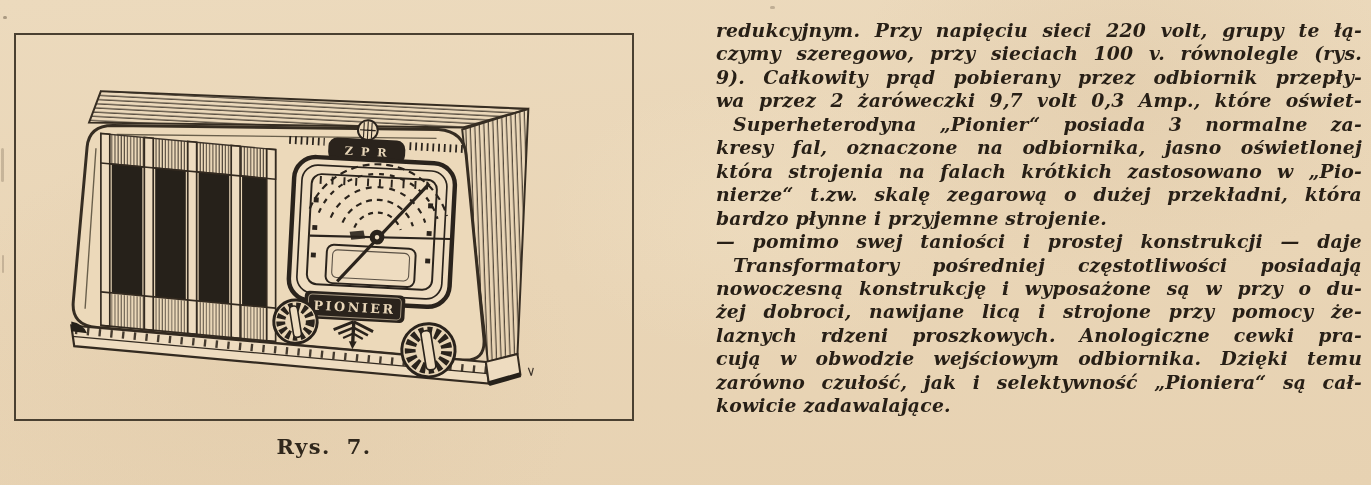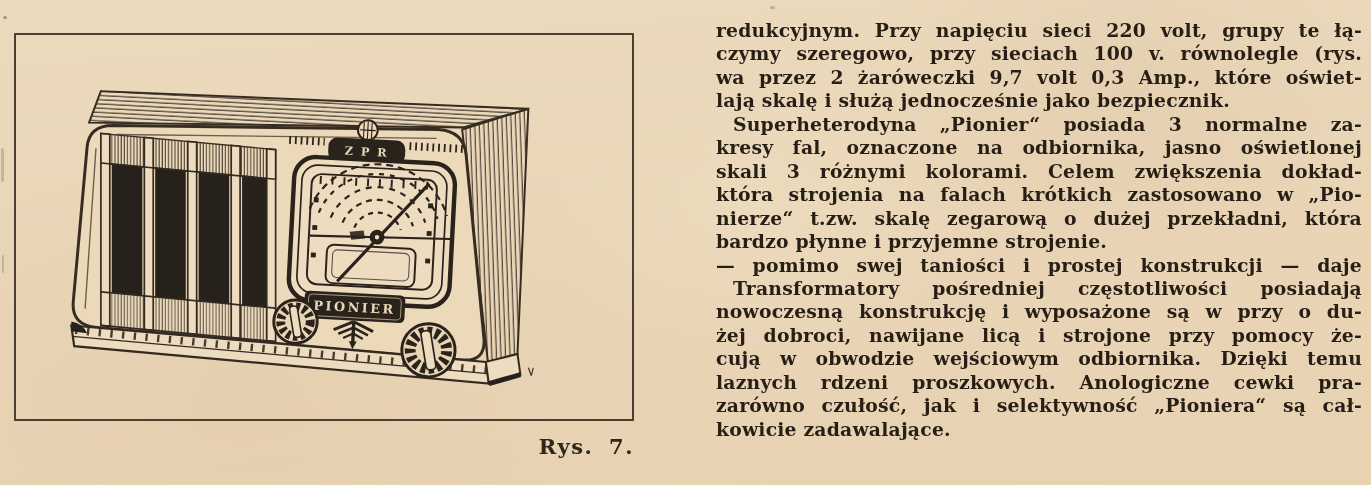--- a/index.html
+++ b/index.html
@@ -17,37 +17,38 @@
   }
   
   .figure-frame{
     position:absolute;left:14px;top:33px;width:620px;height:388px;
     border:2px solid #4a4031;
     box-sizing:border-box;
   }
   .figure-frame svg{position:absolute;left:0;top:0;}
   .figure-caption{
     position:absolute;left:14px;top:434px;width:620px;
-    text-align:right;
+    text-align:center;
     font-size:21px;font-weight:700;
     letter-spacing:1.5px;word-spacing:7px;
     color:#30271c;
   }
   
   .text-column{
     position:absolute;left:716px;top:19px;width:646px;
     font-size:18.8px;line-height:23.45px;font-weight:700;
     letter-spacing:.2px;
     color:#271f16;
   }
   .tline{
     text-align:justify;
     text-align-last:justify;
     text-justify:inter-word;
     white-space:normal;
+    font-style:italic;
   }
   .tline.tlast{text-align-last:left;}
   .tline.tindent{text-indent:17px;}
   
   .bottom-smear{
     position:absolute;left:0;top:477px;width:634px;height:9px;
     background:linear-gradient(90deg,#3e352c 0%,#5a4e40 22%,#44false 0,#473d31 55%,#5a4e41 82%,rgba(90,78,65,0) 100%);
     filter:blur(1.6px);
     opacity:.72;border-radius:4px;
   }
@@ -181,38 +182,37 @@
       </g>
     </svg>
   </div>
 
   <div class="figure-caption">Rys. 7.</div>
 
   <div class="text-column">
       <div class="para">
         <div class="tline">redukcyjnym. Przy napięciu sieci 220 volt, grupy te łą-</div>
         <div class="tline">czymy szeregowo, przy sieciach 100 v. równolegle (rys.</div>
+        <div class="tline">9). Całkowity prąd pobierany przez odbiornik przepły-</div>
         <div class="tline">wa przez 2 żaróweczki 9,7 volt 0,3 Amp., które oświet-</div>
-        <div class="tline tlast">lają skalę i służą jednocześnie jako bezpiecznik.</div>
       </div>
       <div class="para">
         <div class="tline tindent">Superheterodyna „Pionier“ posiada 3 normalne za-</div>
         <div class="tline">kresy fal, oznaczone na odbiornika, jasno oświetlonej</div>
-        <div class="tline">skali 3 różnymi kolorami. Celem zwiększenia dokład-</div>
         <div class="tline">która strojenia na falach krótkich zastosowano w „Pio-</div>
         <div class="tline">nierze“ t.zw. skalę zegarową o dużej przekładni, która</div>
         <div class="tline tlast">bardzo płynne i przyjemne strojenie.</div>
         <div class="tline">— pomimo swej taniości i prostej konstrukcji — daje</div>
       </div>
       <div class="para">
         <div class="tline tindent">Transformatory pośredniej częstotliwości posiadają</div>
         <div class="tline">nowoczesną konstrukcję i wyposażone są w przy o du-</div>
         <div class="tline">żej dobroci, nawijane licą i strojone przy pomocy że-</div>
+        <div class="tline">laznych rdzeni proszkowych. Anologiczne cewki pra-</div>
         <div class="tline">cują w obwodzie wejściowym odbiornika. Dzięki temu</div>
-        <div class="tline">laznych rdzeni proszkowych. Anologiczne cewki pra-</div>
         <div class="tline">zarówno czułość, jak i selektywność „Pioniera“ są cał-</div>
         <div class="tline tlast">kowicie zadawalające.</div>
       </div>
     </div>
 
   <div class="bottom-smear"></div>
   <div class="speck" style="left:1px;top:148px;width:3px;height:34px;opacity:.25"></div>
   <div class="speck" style="left:2px;top:255px;width:2px;height:18px;opacity:.25"></div>
   <div class="speck" style="left:3px;top:16px;width:4px;height:3px;"></div>
   <div class="speck" style="left:770px;top:6px;width:5px;height:3px;opacity:.3"></div>

